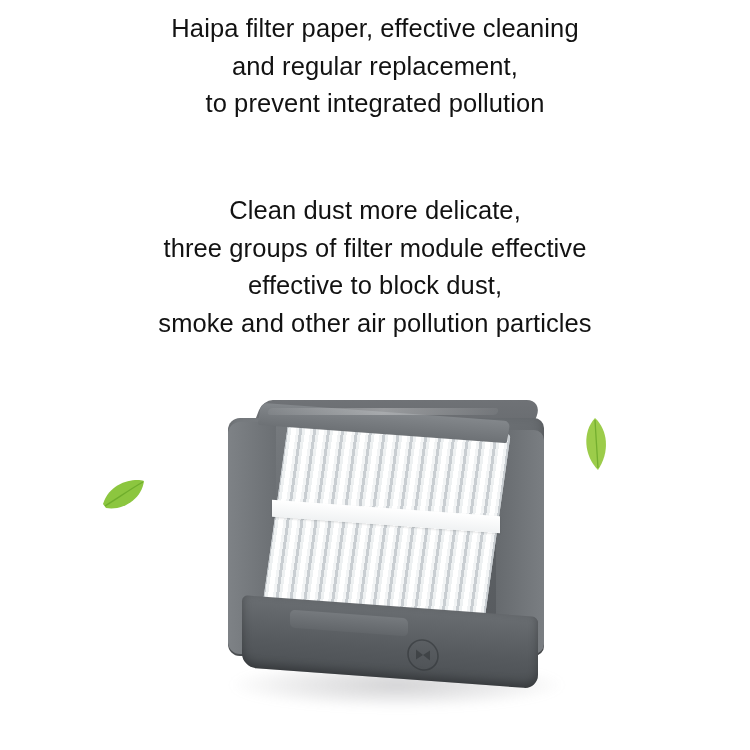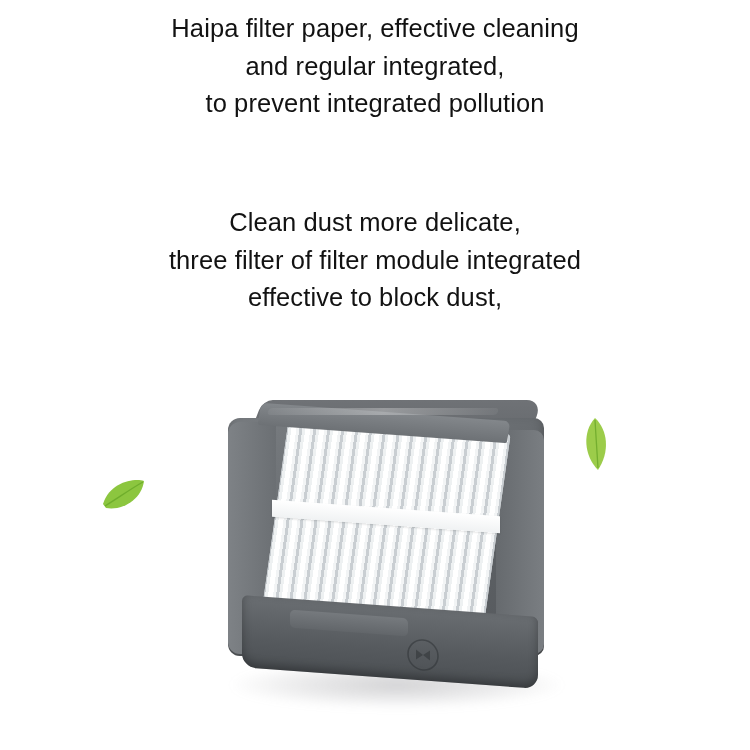--- a/index.html
+++ b/index.html
@@ -25,21 +25,21 @@
 
   
   .copy-block {
     position: absolute;
     left: 0;
     width: 750px;
     text-align: center;
     line-height: 1.48;
   }
   .copy-block-1 { top: 10px; }
-  .copy-block-2 { top: 204px; }
+  .copy-block-2 { top: 192px; }
 
   .copy-line {
     display: block;
     font-size: 25.5px;
     font-weight: 400;
     letter-spacing: 0.1px;
     color: #121212;
     font-family: "Liberation Sans", sans-serif;
   }
 
@@ -234,28 +234,29 @@
   .leaf-on-filter { left: 320px; top: 470px; }
   .leaf-floating  { left: 580px; top: 418px; }
 </style>
 </head>
 <body>
 
 <div class="page">
 
   <div class="copy-block copy-block-1">
     <span class="copy-line">Haipa filter paper, effective cleaning</span>
-    <span class="copy-line">and regular integrated,</span>
+    <span class="copy-line">and regular replacement,</span>
     <span class="copy-line">to prevent integrated pollution</span>
   </div>
 
   <div class="copy-block copy-block-2">
     <span class="copy-line">Clean dust more delicate,</span>
-    <span class="copy-line">three filter of filter module integrated</span>
+    <span class="copy-line">three groups of filter module effective</span>
     <span class="copy-line">effective to block dust,</span>
+    <span class="copy-line">smoke and other air pollution particles</span>
   </div>
 
   <div class="photo-stage">
 
     <div class="ground-shadow"></div>
 
     <div class="filter">
       <div class="shell-back"></div>
       <div class="shell-main"></div>
       <div class="shell-left"></div>

